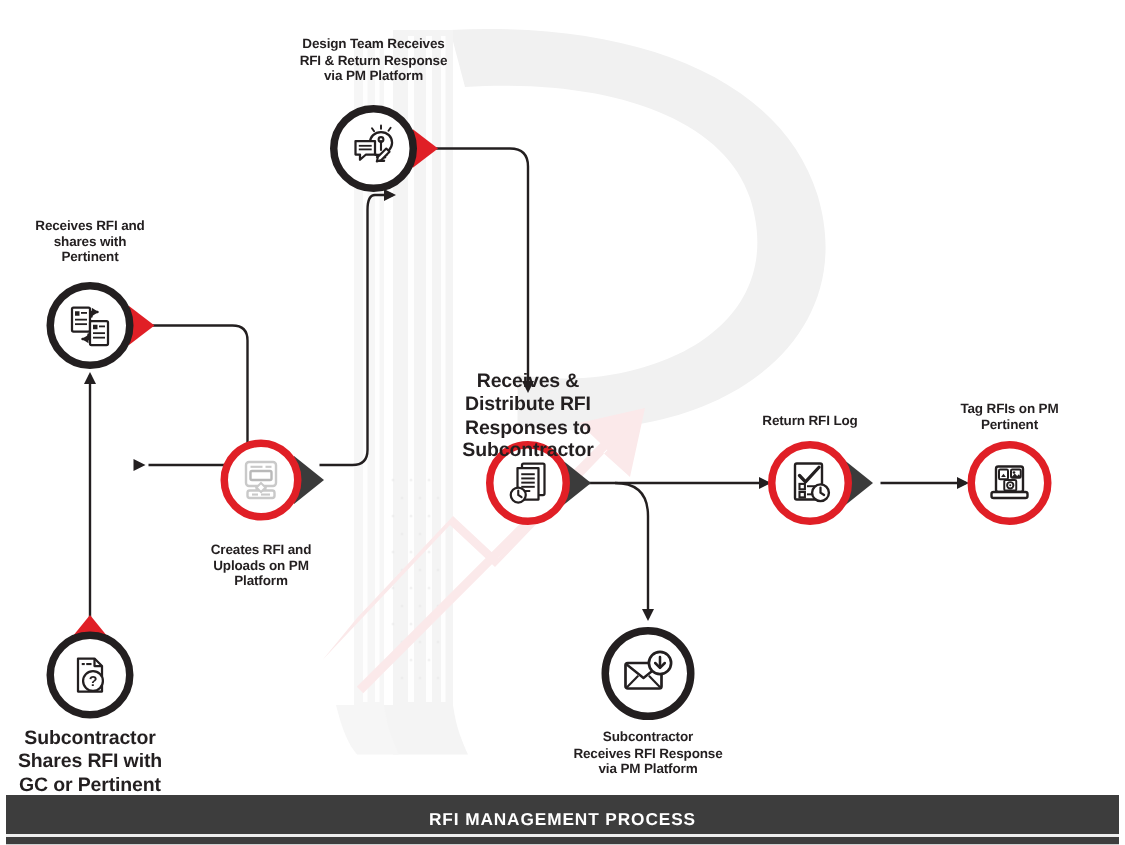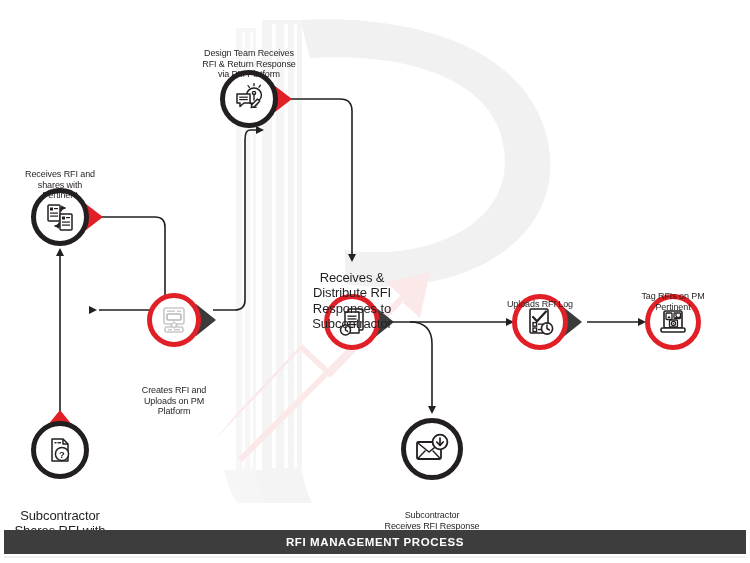--- a/index.html
+++ b/index.html
@@ -49,37 +49,36 @@
     border: 5px solid #231f20;
   }
   .ring.red {
     border: 5px solid #e01f26;
   }
   .ring svg { display: block; }
 
   .caption {
     position: absolute;
     text-align: center;
-    font-weight: normal;
+    font-weight: bold;
     color: #231f20;
     line-height: 1.18;
     letter-spacing: -0.1px;
     white-space: pre-line;
-    margin-top: 24px;
   }
   .caption.s9  { font-size: 9px; }
   .caption.s85 { font-size: 13px; }
 
   
   #banner {
     position: absolute;
     left: 4px;
     top: 530px;
     width: 742px;
-    height: 24px;
+    height: 34px;
     background: #3d3d3d;
     color: #ffffff;
     display: flex;
     align-items: center;
     justify-content: center;
     font-size: 11.5px;
     font-weight: bold;
     letter-spacing: 0.6px;
   }
   #banner-underline {
@@ -348,21 +347,21 @@
         <rect x="6" y="3" width="18" height="24" rx="1.2" fill="#fff" stroke="#231f20" stroke-width="1.6"></rect>
         <polyline points="9,11 13,15.2 22,5.5" fill="none" stroke="#231f20" stroke-width="2.2" stroke-linecap="round" stroke-linejoin="round"></polyline>
         <rect x="9" y="16.6" width="3.6" height="3.6" fill="none" stroke="#231f20" stroke-width="1.4"></rect>
         <rect x="14" y="17.5" width="7.5" height="1.3" fill="#231f20"></rect>
         <rect x="9" y="22" width="3.6" height="3.6" fill="none" stroke="#231f20" stroke-width="1.4"></rect>
         <rect x="14" y="22.9" width="7.5" height="1.3" fill="#231f20"></rect>
         <circle cx="23" cy="22.5" r="5.6" fill="#fff" stroke="#231f20" stroke-width="1.6"></circle>
         <path d="M23 19 v3.5 l2.4 1.5" fill="none" stroke="#231f20" stroke-width="1.5" stroke-linecap="round"></path>
       </svg>
     </div>
-    <div class="caption s9" style="left:-62px; top:-47px; width:124px;">Uploads RFI Log</div>
+    <div class="caption s9" style="left:-62px; top:-47px; width:124px;">Return RFI Log</div>
   </div>
 
   <div class="node" style="left:673px; top:322px;">
     <div class="ring red" style="left:-28px; top:-28px; width:56px; height:56px;">
       <svg width="32" height="32" viewBox="0 0 32 32">
         <rect x="7" y="5" width="18" height="17" rx="1.5" fill="#fff" stroke="#231f20" stroke-width="1.6"></rect>
         <rect x="4" y="22" width="24" height="4" rx="1.4" fill="#fff" stroke="#231f20" stroke-width="1.6"></rect>
         <rect x="9" y="7" width="6" height="6.5" rx="0.8" fill="#fff" stroke="#231f20" stroke-width="1.3"></rect>
         <path d="M10.4 12 l1.6 -2.2 1.6 2.2 z" fill="#231f20"></path>
         <rect x="17" y="7" width="6.5" height="5.5" rx="0.8" fill="#fff" stroke="#231f20" stroke-width="1.3"></rect>

